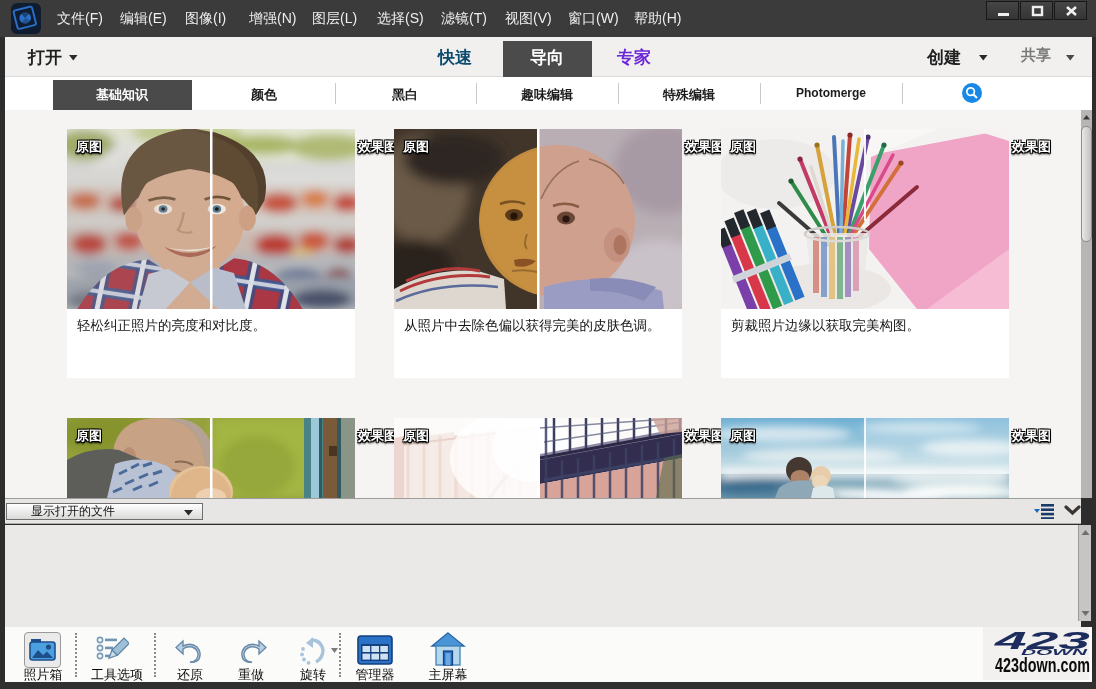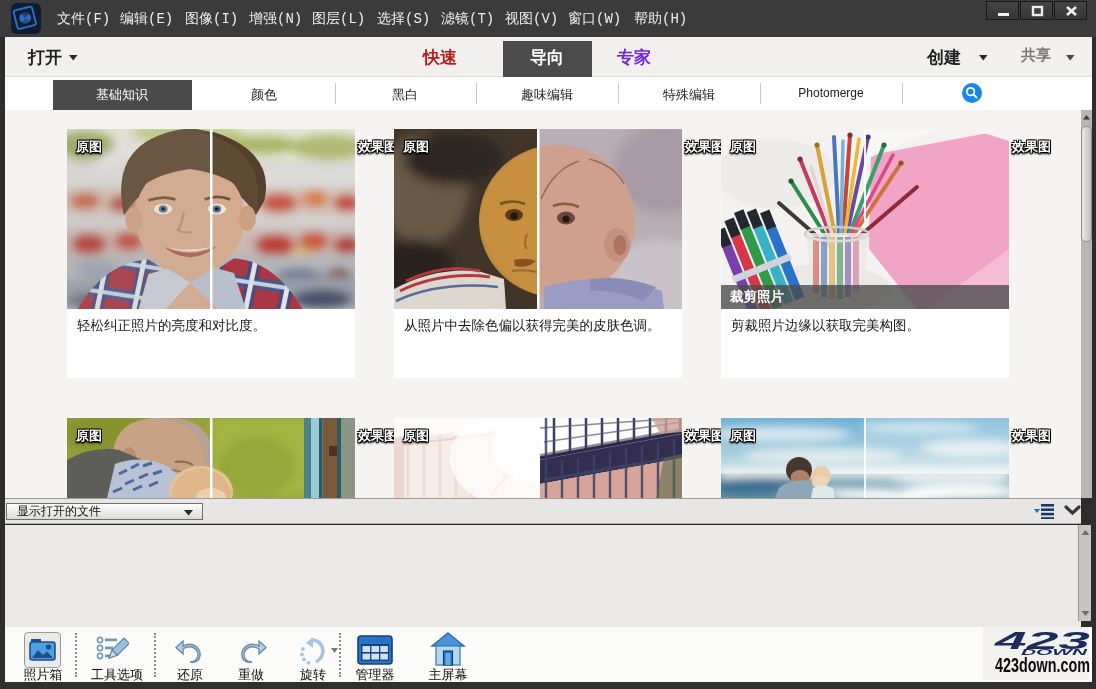--- a/index.html
+++ b/index.html
@@ -1,43 +1,43 @@
 <!DOCTYPE html>
 <html><head>
 <meta charset="utf-8">
 <style>
   * { margin:0; padding:0; box-sizing:border-box; }
   html,body { width:1096px; height:689px; overflow:hidden; }
   body { background:#2d2d2d; font-family:"Liberation Sans",sans-serif; position:relative; }
   .abs { position:absolute; }
   
-  #titlebar { left:0; top:0; width:1096px; height:37px; background:#3b3b3b;font-family:Liberation Mono, monospace; }
+  #titlebar { left:0; top:0; width:1096px; height:37px; background:#3b3b3b; }
   .menu { position:absolute; top:10px; font-size:14px; color:#eeeeee; white-space:nowrap; }
   .winbtn { position:absolute; top:1px; width:33px; height:19px; background:linear-gradient(#454545,#353535); border:1px solid #181818; color:#e8e8e8; text-align:center; }
   
   #modebar { left:5px; top:37px; width:1087px; height:40px; background:#f1f0ef; border-bottom:1px solid #dbdbd9; }
   
   #tabrow { left:5px; top:77px; width:1087px; height:33px; background:#ffffff; }
   .sep { position:absolute; top:6px; width:1px; height:21px; background:#c9c9c9; }
-  .tabt { position:absolute; top:9px; font-size:13px; font-weight:normal; color:#1c1c1c; transform:translateX(-50%); white-space:nowrap; }
+  .tabt { position:absolute; top:9px; font-size:13px; font-weight:bold; color:#1c1c1c; transform:translateX(-50%); white-space:nowrap; }
   
   #content { left:5px; top:110px; width:1076px; height:388px; background:#f5f4f2; }
   .card { position:absolute; width:288px; background:#ffffff; }
   .photo { position:relative; width:339px; overflow:hidden; }
   .lab { position:absolute; top:9px; font-size:13px; font-weight:bold; color:#ffffff;
          text-shadow:-1px -1px 0 #000, 1px -1px 0 #000, -1px 1px 0 #000, 1px 1px 0 #000, 0 2px 2px #000; }
   .cap { position:absolute; left:0; bottom:0; width:288px; height:24px; background:rgba(74,74,74,0.78);
          color:#fff; font-size:13.5px; font-weight:bold; line-height:24px; padding-left:9px; }
   .desc { height:69px; font-size:13.5px; color:#141414; padding:7px 10px 0 10px; line-height:19px; }
   
   #csb { left:1081px; top:110px; width:11px; height:388px; background:#b7b6b4; }
   #csb .thumb { position:absolute; left:0px; top:16px; width:11px; height:116px; background:linear-gradient(90deg,#e8e8e6,#c2c1bf); border:1px solid #8b8b89; border-radius:5px; }
   
   #phead { left:5px; top:498px; width:1076px; height:26px; background:#e7e6e4; border-top:1px solid #9c9c9a; border-bottom:1px solid #aeaeac; }
-  #dropdown { position:absolute; left:1px; top:4px; width:197px; height:17px; background:linear-gradient(#ffffff,#d9d9d7); border:1px solid #6f6f6f; font-size:12px; color:#111; line-height:15px; padding-left:10px; }
+  #dropdown { position:absolute; left:1px; top:4px; width:197px; height:17px; background:linear-gradient(#ffffff,#d9d9d7); border:1px solid #6f6f6f; font-size:12px; color:#111; line-height:15px; padding-left:24px; }
   
   #bin { left:5px; top:525px; width:1076px; height:102px; background:#eae9e7; }
   #binsb { left:1078px; top:525px; width:13px; height:96px; background:#c6c5c3; border-left:1px solid #9a9a98; }
   
   #taskbar { left:5px; top:627px; width:1087px; height:55px; background:#fbfbfa; }
   .tlab { position:absolute; top:39px; font-size:13px; color:#0a0a0a; transform:translateX(-50%); white-space:nowrap; }
   .dotsep { position:absolute; top:6px; height:44px; width:0; border-left:2px dotted #8a8a8a; }
   #bottomstrip { left:0; top:682px; width:1096px; height:7px; background:#303030; }
 </style>
 </head>
@@ -69,21 +69,21 @@
       </svg></div>
   <div class="winbtn" style="left:1054px"><svg width="33" height="19">
         <path d="M12 5 L21 13 M21 5 L12 13" stroke="#efefef" stroke-width="2.6"></path>
       </svg></div>
 </div>
 <div class="abs" id="modebar">
   <span class="abs" style="left:23px;top:9px;font-size:17px;font-weight:bold;color:#1f1f1f">打开</span>
   <svg class="abs" style="left:63px;top:17px" width="11" height="8">
       <path d="M1 1 L9.5 1 L5.25 6.5 Z" fill="#2a2a2a"></path>
     </svg>
-  <span class="abs" style="left:418px;top:9px;font-size:17px;font-weight:bold;color:#b91c1c">快速</span>
+  <span class="abs" style="left:433px;top:9px;font-size:17px;font-weight:bold;color:#0c4a6e">快速</span>
   <div class="abs" style="left:498px;top:4px;width:89px;height:36px;background:#4b4b4b"></div>
   <span class="abs" style="left:525px;top:9px;font-size:17px;font-weight:bold;color:#ffffff">导向</span>
   <span class="abs" style="left:612px;top:9px;font-size:17px;font-weight:bold;color:#6d28d9">专家</span>
   <span class="abs" style="left:922px;top:9px;font-size:17px;font-weight:bold;color:#1f1f1f">创建</span>
   <svg class="abs" style="left:973px;top:17px" width="11" height="8">
       <path d="M1 1 L9.5 1 L5.25 6.5 Z" fill="#2a2a2a"></path>
     </svg>
   <span class="abs" style="left:1016px;top:9px;font-size:15px;font-weight:bold;color:#7b7b7b">共享</span>
   <svg class="abs" style="left:1060px;top:17px" width="11" height="8">
       <path d="M1 1 L9.5 1 L5.25 6.5 Z" fill="#4a4a4a"></path>
@@ -307,21 +307,20 @@
           <rect x="12" y="88" width="10" height="18" fill="#23272e"></rect>
           <rect x="24" y="82" width="10" height="18" fill="#23272e"></rect>
           <rect x="36" y="78" width="10" height="18" fill="#23272e"></rect>
           <rect x="48" y="82" width="10" height="18" fill="#23272e"></rect>
           <rect x="60" y="88" width="10" height="18" fill="#23272e"></rect>
         </g>
         <rect x="143" y="0" width="2" height="92" fill="#ffffff" opacity="0.9"></rect>
       </svg>
       <span class="lab" style="left:9px">原图</span>
         <span class="lab" style="right:9px">效果图</span>
-      <div class="cap">裁剪照片</div>
     </div>
     <div class="desc">剪裁照片边缘以获取完美构图。</div>
   </div>
   <div class="card" style="left:62px;top:308px">
     <div class="photo" style="height:80px" id="ph4">
       <svg width="288" height="80" viewBox="0 0 288 80" style="position:absolute;left:0;top:0">
         <defs>
             <filter id="bl4" x="-20%" y="-20%" width="140%" height="140%">
               <feGaussianBlur stdDeviation="4"></feGaussianBlur>
             </filter>

